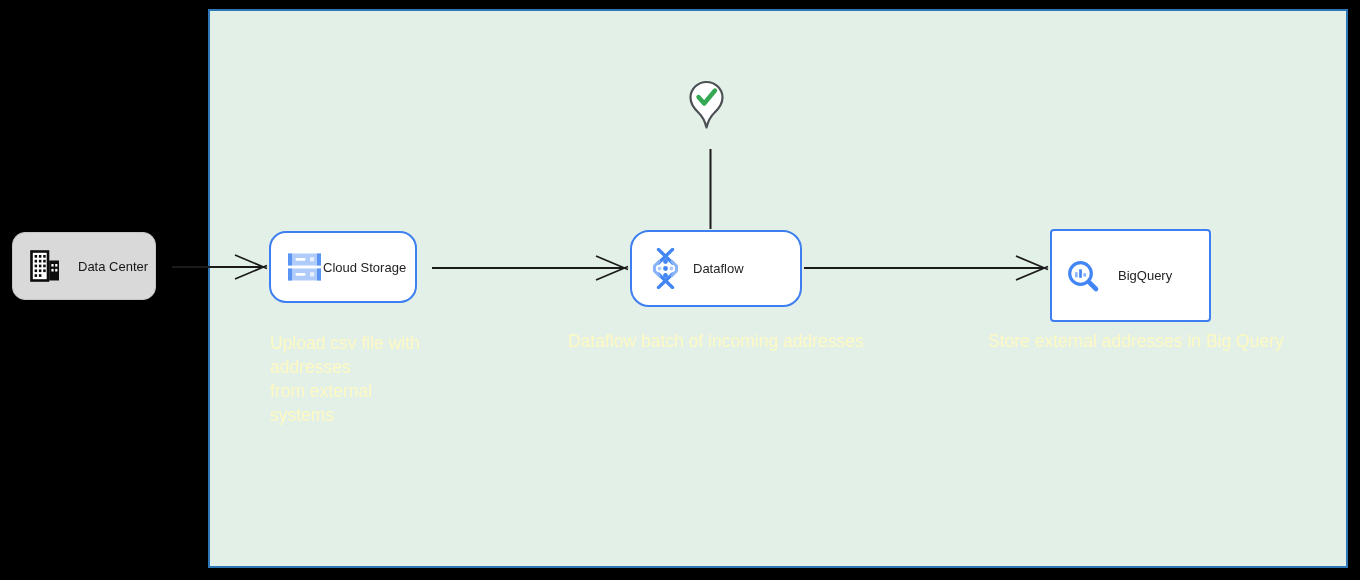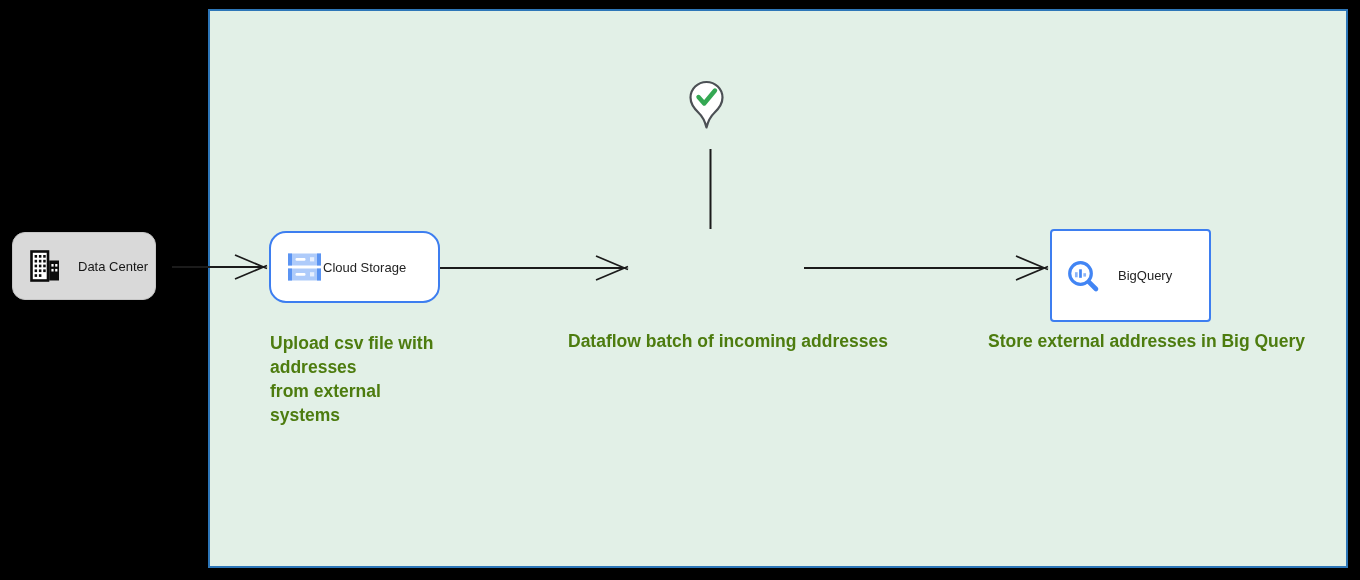--- a/index.html
+++ b/index.html
@@ -38,37 +38,36 @@
   .dc-box .label { font-size: 13px; color: #161616; }
 
   .node {
     position: absolute;
     background: #fff;
     border: 2.5px solid #3d7ef0;
     box-sizing: border-box;
     display: flex; align-items: center;
   }
   .node .label { font-size: 13px; color: #232323; }
-  .node-cs { left: 269px; top: 231px; width: 171px; height: 72px; border-radius: 17px; padding-left: 17px; gap: 2px; }
+  .node-cs { left: 269px; top: 231px; width: 148px; height: 72px; border-radius: 17px; padding-left: 17px; gap: 2px; }
   .node-df { left: 630px; top: 230px; width: 172px; height: 77px; border-radius: 19px; padding-left: 15px; gap: 9px; }
   .node-bq { left: 1050px; top: 229px; width: 161px; height: 93px; border-radius: 4px; padding-left: 13px; gap: 17px; }
 
   .pin { position: absolute; left: 688px; top: 80px; width: 37px; height: 54px; }
 
   .ann-label {
     position: absolute; left: 751px; top: 89px;
     font-size: 17.5px; line-height: 23px;
     color: #0e0e0e; white-space: pre-line;
   }
 
   .caption {
     position: absolute;
-    font-size: 17.5px; color: #4d7c0f;
+    font-size: 17.5px; color: #fef9c3;
     white-space: pre-line;
-    font-weight: bold;
   }
   .cap-cs { left: 270px; top: 331px; line-height: 24px; width: 260px; }
   .cap-df { left: 568px; top: 331px; }
   .cap-bq { left: 988px; top: 331px; }
 </style>
 </head>
 <body>
 
 <div class="canvas">
 
@@ -131,20 +130,38 @@
         <rect x="0" y="16.5" width="33" height="12" fill="#aecbfa"></rect>
         <rect x="0" y="16.5" width="4" height="12" fill="#5b94f2"></rect>
         <rect x="29" y="16.5" width="4" height="12" fill="#5b94f2"></rect>
         <rect x="7.5" y="21" width="10" height="2.8" rx="1.2" fill="#fff"></rect>
         <rect x="22" y="20.2" width="4.2" height="4.2" fill="#e8f0fe"></rect>
       </g>
     </svg>
     <span class="label">Cloud Storage</span>
   </div>
 
+  <div class="node node-df">
+    <svg width="37" height="41" viewBox="0 0 37 41">
+      <g fill="none" stroke-linecap="round" stroke-linejoin="round">
+        <path d="M11.5 15 L25.5 1.5" stroke="#4285f4" stroke-width="3.3"></path>
+        <path d="M11.5 1.5 L25.5 15" stroke="#4285f4" stroke-width="3.3"></path>
+        <path d="M11.5 26 L25.5 39.5" stroke="#4285f4" stroke-width="3.3"></path>
+        <path d="M11.5 39.5 L25.5 26" stroke="#4285f4" stroke-width="3.3"></path>
+        <path d="M12 13.5 L7.5 18 L7.5 23 L12 27.5" stroke="#8ab4f8" stroke-width="3.1"></path>
+        <path d="M25 13.5 L29.5 18 L29.5 23 L25 27.5" stroke="#8ab4f8" stroke-width="3.1"></path>
+      </g>
+      <circle cx="18.5" cy="13.5" r="2.4" fill="#4285f4"></circle>
+      <circle cx="18.5" cy="20.5" r="2.4" fill="#4285f4"></circle>
+      <circle cx="18.5" cy="27.5" r="2.4" fill="#4285f4"></circle>
+      <circle cx="12.6" cy="20.5" r="1.9" fill="#aecbfa"></circle>
+      <circle cx="24.4" cy="20.5" r="1.9" fill="#aecbfa"></circle>
+    </svg>
+    <span class="label">Dataflow</span>
+  </div>
 
   <div class="node node-bq">
     <svg width="36" height="36" viewBox="0 0 36 36">
       <circle cx="15.5" cy="15.5" r="10.8" fill="#fff" stroke="#4285f4" stroke-width="3.2"></circle>
       <line x1="23.8" y1="23.8" x2="31" y2="31" stroke="#4285f4" stroke-width="4.6" stroke-linecap="round"></line>
       <line x1="11.3" y1="14.2" x2="11.3" y2="19.3" stroke="#8ab4f8" stroke-width="2.7"></line>
       <line x1="15.5" y1="11.3" x2="15.5" y2="19.8" stroke="#4285f4" stroke-width="2.7"></line>
       <line x1="19.7" y1="15.2" x2="19.7" y2="18.6" stroke="#8ab4f8" stroke-width="2.7"></line>
     </svg>
     <span class="label">BigQuery</span>

